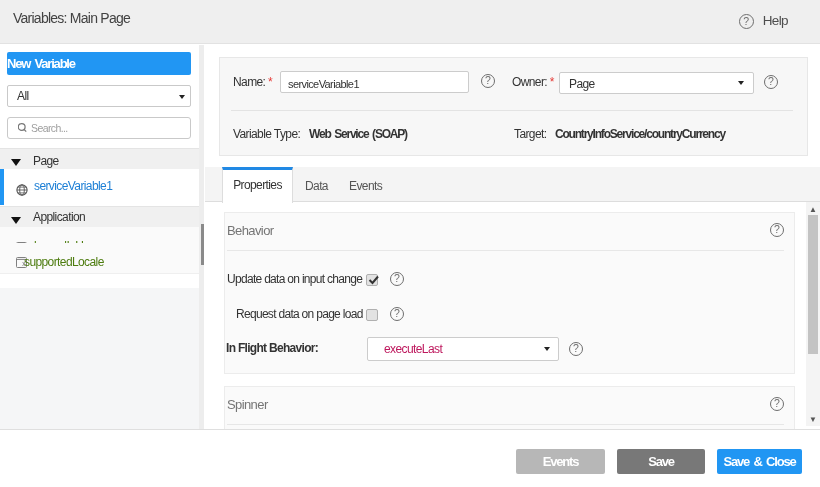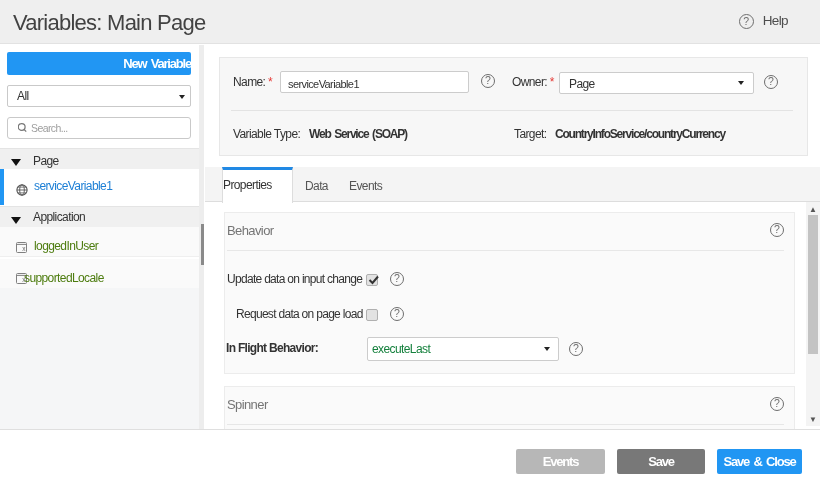--- a/index.html
+++ b/index.html
@@ -1,29 +1,29 @@
 <!DOCTYPE html>
 <html><head>
 <meta charset="utf-8">
 <style>
 * { margin:0; padding:0; box-sizing:border-box; }
 html,body { width:820px; height:487px; overflow:hidden; background:#fff; }
 body { font-family:"Liberation Sans", sans-serif; position:relative; letter-spacing:-0.6px; }
 .abs { position:absolute; }
 
 .header { left:0; top:0; width:820px; height:44px; background:#efefef; border-bottom:1px solid #e2e2e2; }
-.title { left:13px; top:10px; font-size:22px; color:#424242; letter-spacing:-0.75px; }
+.title { left:13px; top:10px; font-size:14px; color:#424242; letter-spacing:-0.75px; }
 .help { right:32px; top:13px; font-size:13.5px; color:#4d4d4d; }
 .qi { display:inline-block; width:14px; height:14px; border:1.5px solid #6e6e6e; border-radius:50%; color:#6e6e6e; font-size:10.5px; line-height:11px; text-align:center; vertical-align:middle; letter-spacing:0; }
 .help .qi { margin-right:9px; width:15px; height:15px; line-height:12px; }
 
 .sidebar { left:0; top:45px; width:199px; height:384px; background:#fff; }
 .sb-scroll { left:199px; top:45px; width:5px; height:384px; background:#ededed; }
 .sb-thumb { left:201px; top:224px; width:3px; height:41px; background:#8a8a8a; }
-.btn-new { left:7px; top:52px; width:184px; height:23px; background:#2196f3; border-radius:2px; color:#fff; font-size:13px; font-weight:bold; letter-spacing:-1.2px; word-spacing:2px; text-align:right; line-height:20px; padding-top:2px; }
+.btn-new { left:7px; top:52px; width:184px; height:23px; background:#2196f3; border-radius:2px; color:#fff; font-size:13px; font-weight:bold; letter-spacing:-1.2px; word-spacing:2px; text-align:left; line-height:20px; padding-top:2px; }
 .sel-all { left:7px; top:85px; width:184px; height:22px; background:#fff; border:1px solid #c9c9c9; border-radius:2px; font-size:12px; color:#333; line-height:21px; padding-left:9px; }
 .sel-all .car { position:absolute; right:5px; top:9px; border-left-width:3.5px; border-right-width:3.5px; border-top-width:4.5px; }
 .car { width:0; height:0; border-left:4px solid transparent; border-right:4px solid transparent; border-top:5px solid #222; display:inline-block; }
 .search { left:7px; top:117px; width:184px; height:22px; background:#fff; border:1px solid #c9c9c9; border-radius:3px; }
 .search svg { position:absolute; left:6px; top:3px; }
 .search .ph { position:absolute; left:23px; top:4px; font-size:10.5px; color:#9e9e9e; }
 .tree-hdr { left:0; width:199px; height:21px; background:#f0f0f0; border-top:1px solid #e4e4e4; font-size:12px; color:#333; line-height:20px; padding-left:33px; }
 .tree-hdr .car { position:absolute; left:11px; top:10px; border-left-width:5.5px; border-right-width:5.5px; border-top-width:7px; border-top-color:#111; }
 .tx { position:relative; display:inline-block; }
 .tree-hdr span.tx { top:2px; }
@@ -36,31 +36,31 @@
 .fpanel { left:219px; top:57px; width:589px; height:99px; background:#f7f7f7; border:1px solid #e7e7e7; }
 .lab { font-size:12px; color:#333; }
 .req { color:#e53935; }
 .inp-name { left:280px; top:71px; width:189px; height:22px; background:#fff; border:1px solid #ccc; border-radius:2px; font-size:11px; color:#333; line-height:24px; padding-left:7px; }
 .sel-owner { left:559px; top:72px; width:195px; height:22px; background:#fff; border:1px solid #ccc; border-radius:2px; font-size:12px; color:#333; line-height:23px; padding-left:9px; }
 .sel-owner .car { position:absolute; right:9px; top:8px; border-left-width:3.5px; border-right-width:3.5px; border-top-width:4.5px; }
 .fdiv { left:231px; top:110px; width:562px; height:1px; background:#e3e3e3; }
 .bold { font-weight:bold; letter-spacing:-1.2px; word-spacing:1.5px; }
 
 .tabbar { left:205px; top:167px; width:615px; height:35px; background:#f4f4f4; border-bottom:1px solid #ddd; }
-.tab-active { left:222px; top:167px; width:71px; height:36px; background:#fff; border-left:1px solid #ddd; border-right:1px solid #ddd; border-top:3px solid #2189e4; font-size:12px; color:#333; line-height:30px; }
+.tab-active { left:222px; top:167px; width:71px; height:36px; background:#fff; border-left:1px solid #ddd; border-right:1px solid #ddd; border-top:3px solid #2189e4; font-size:12px; color:#333; text-align:center; line-height:30px; }
 .tab { top:167px; height:35px; font-size:12px; color:#555; line-height:38px; }
 
 .spanel { left:224px; width:571px; background:#fafafa; border:1px solid #ececec; }
 .spanel .st { position:absolute; left:2px; top:10px; font-size:13px; color:#757575; }
 .spanel .qi { position:absolute; right:10px; top:10px; }
 .spanel .sdiv { position:absolute; left:2px; right:10px; top:37px; height:1px; background:#e7e7e7; }
 .row-lab { font-size:12px; color:#333; letter-spacing:-0.7px; }
 .cb { width:12px; height:12px; border:1px solid #b0b0b0; border-radius:2px; background:#e2e2e2; }
 .cb.checked svg { position:absolute; left:0px; top:-2px; }
-.sel-flight { left:367px; top:337px; width:192px; height:24px; background:#fff; border:1px solid #ccc; border-radius:2px; font-size:12px; color:#15803d; line-height:23px; padding-left:4px; }
+.sel-flight { left:367px; top:337px; width:192px; height:24px; background:#fff; border:1px solid #ccc; border-radius:2px; font-size:12px; color:#be185d; line-height:23px; padding-left:16px; }
 .sel-flight .car { position:absolute; right:8px; top:9px; border-left-width:3.5px; border-right-width:3.5px; border-top-width:4.5px; }
 
 .m-scroll { left:806px; top:202px; width:14px; height:224px; background:#f4f4f4; }
 .m-thumb { left:808px; top:215px; width:10px; height:139px; background:#c3c3c3; }
 .arr { font-size:8px; color:#555; text-align:center; width:14px; letter-spacing:0; }
 
 .footline { left:0px; top:429px; width:820px; height:1px; background:#dfdfdf; }
 .footer { left:0; top:430px; width:820px; height:57px; background:#fff; }
 .fbtn { top:449px; height:25px; color:#fff; font-size:13px; font-weight:bold; letter-spacing:-1.2px; word-spacing:2px; text-align:center; line-height:25px; border-radius:2px; }
 </style>
@@ -93,21 +93,21 @@
     </svg>
   <span class="tx" style="top:10px;">serviceVariable1</span></div>
 <div class="abs tree-hdr" style="top:206px;"><span class="car"></span><span class="tx" style="top:0px;">Application</span></div>
 <div class="abs tree-item" style="top:227px; height:30px;">
   <svg width="11" height="11" viewBox="0 0 11 11" style="top:15px;">
       <rect x="0.5" y="0.5" width="10" height="10" rx="1" fill="none" stroke="#808080" stroke-width="1"></rect>
       <line x1="1" y1="2.4" x2="10" y2="2.4" stroke="#808080" stroke-width="1"></line>
       <text x="7.6" y="9" font-size="6.5" fill="#666" text-anchor="middle" font-family="Liberation Sans">x</text>
     </svg>
   <span class="tx" style="top:12px;">loggedInUser</span></div>
-<div class="abs tree-item" style="top:259px; height:31px;padding-left:24px;">
+<div class="abs tree-item" style="top:243px; height:31px;padding-left:24px;">
   <svg width="11" height="11" viewBox="0 0 11 11" style="top:14px;">
       <rect x="0.5" y="0.5" width="10" height="10" rx="1" fill="none" stroke="#808080" stroke-width="1"></rect>
       <line x1="1" y1="2.4" x2="10" y2="2.4" stroke="#808080" stroke-width="1"></line>
       <text x="7.6" y="9" font-size="6.5" fill="#666" text-anchor="middle" font-family="Liberation Sans">x</text>
     </svg>
   <span class="tx" style="top:12px;">supportedLocale</span></div>
 <div class="abs sb-below"></div>
 
 <div class="abs fpanel"></div>
 <div class="abs lab" style="left:233px; top:75px;">Name: <span class="req">*</span></div>

